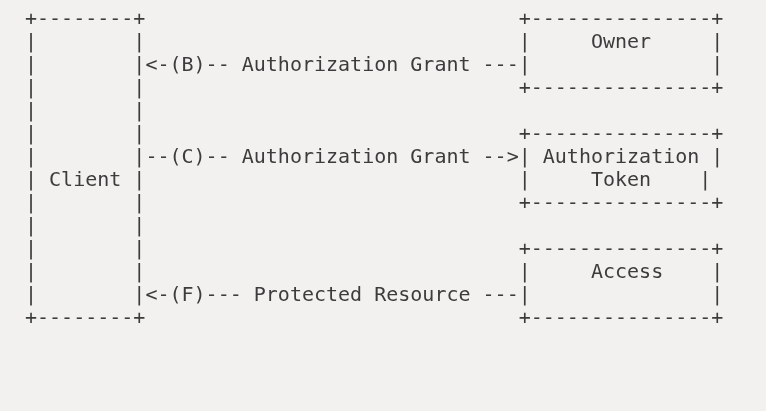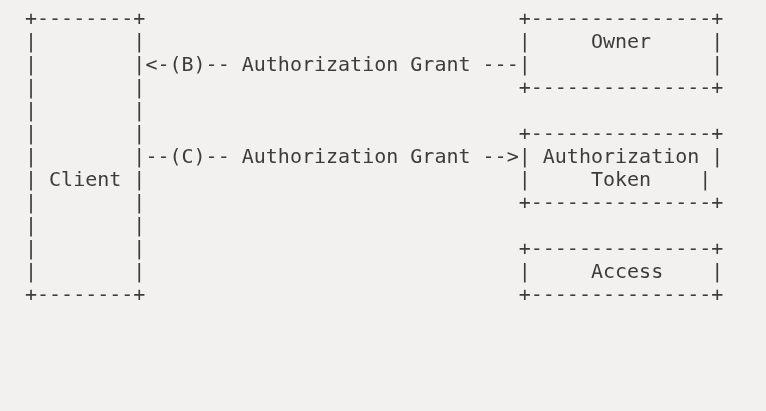--- a/index.html
+++ b/index.html
@@ -39,15 +39,16 @@
     <div class="ascii-row">|        |&lt;-(B)-- Authorization Grant ---|               |</div>
     <div class="ascii-row">|        |                               +---------------+</div>
     <div class="ascii-row">|        |</div>
     <div class="ascii-row">|        |                               +---------------+</div>
     <div class="ascii-row">|        |--(C)-- Authorization Grant --&gt;| Authorization |</div>
     <div class="ascii-row">| Client |                               |     Token    |</div>
     <div class="ascii-row">|        |                               +---------------+</div>
     <div class="ascii-row">|        |</div>
     <div class="ascii-row">|        |                               +---------------+</div>
     <div class="ascii-row">|        |                               |     Access    |</div>
+    <div class="ascii-row">|        |&lt;-(F)--- Protected Resource ---|               |</div>
     <div class="ascii-row">+--------+                               +---------------+</div>
   </div>
 </div>
 
 </body></html>

